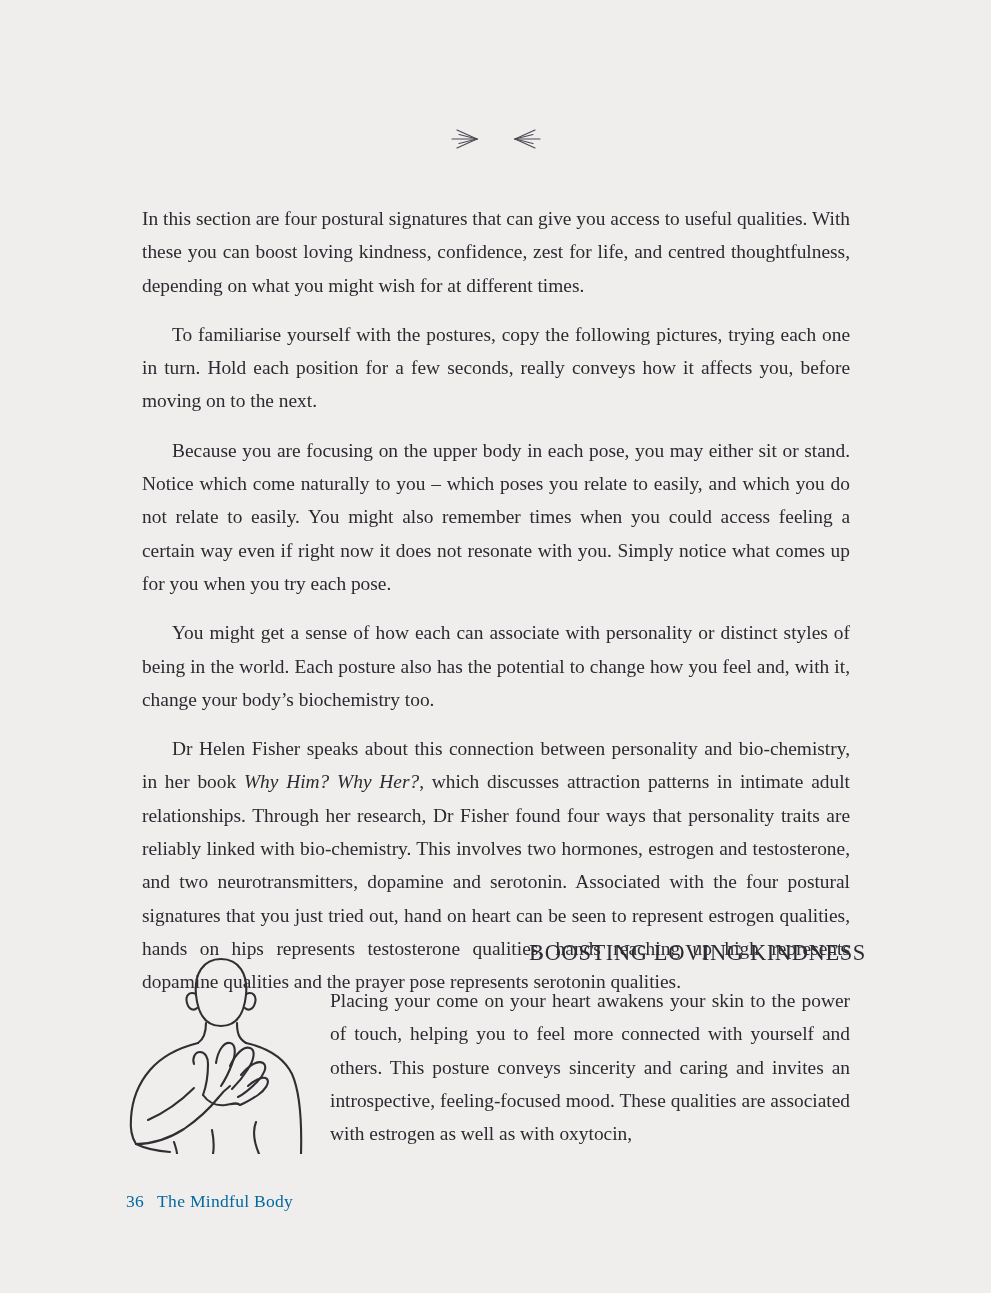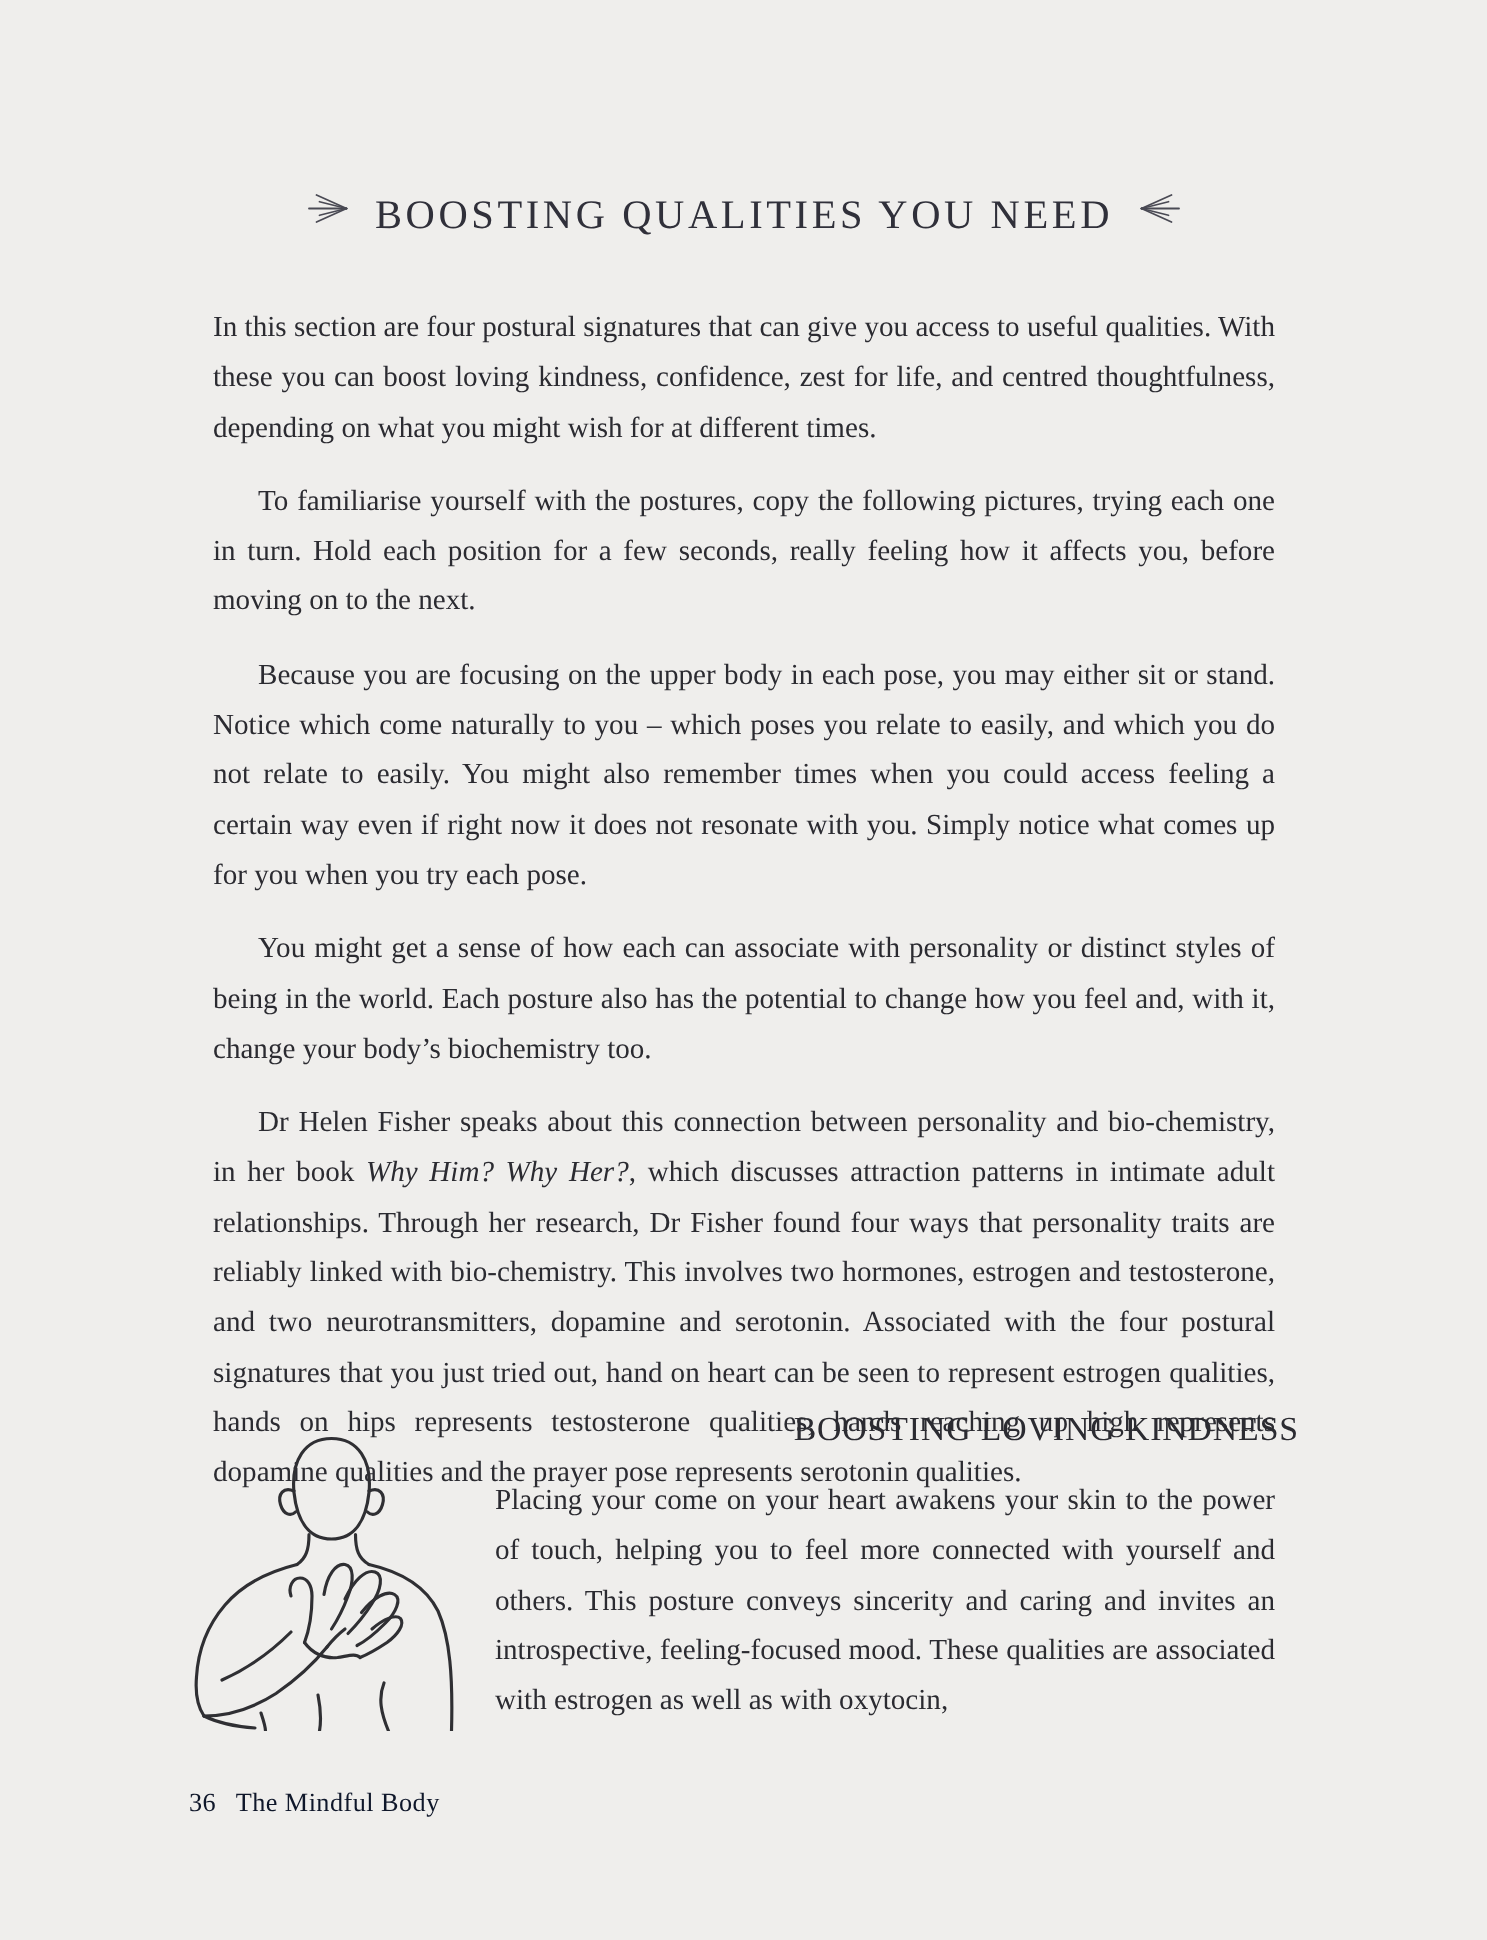--- a/index.html
+++ b/index.html
@@ -97,21 +97,21 @@
     line-height: 33.3px;
     text-align: justify;
   }
 
   
   .footer {
     position: absolute;
     left: 126px;
     top: 1191px;
     font-size: 17.5px;
-    color: #0f172a;
+    color: #0369a1;
     letter-spacing: 0.3px;
   }
   .footer .page-number { margin-right: 13px; }
   .footer .book-title { }
 </style>
 </head>
 <body>
 
 <div class="page">
 
@@ -119,36 +119,36 @@
     <span class="heading-ornament left">
       <svg width="30" height="22" viewBox="0 0 30 22" aria-hidden="true">
         <g stroke="#4a4a54" stroke-width="1.2" fill="none" stroke-linecap="round">
           <line x1="2" y1="11" x2="27" y2="11"></line>
           <line x1="27" y1="11" x2="7" y2="2"></line>
           <line x1="27" y1="11" x2="7" y2="20"></line>
           <line x1="27" y1="11" x2="9" y2="6.5"></line>
           <line x1="27" y1="11" x2="9" y2="15.5"></line>
         </g>
       </svg>
-    </span><span class="heading-text">BOOSTING QUALITIES YOU NEED</span><span class="heading-ornament right">
+    </span><span class="heading-ornament right">
       <svg width="30" height="22" viewBox="0 0 30 22" aria-hidden="true">
         <g stroke="#4a4a54" stroke-width="1.2" fill="none" stroke-linecap="round">
           <line x1="28" y1="11" x2="3" y2="11"></line>
           <line x1="3" y1="11" x2="23" y2="2"></line>
           <line x1="3" y1="11" x2="23" y2="20"></line>
           <line x1="3" y1="11" x2="21" y2="6.5"></line>
           <line x1="3" y1="11" x2="21" y2="15.5"></line>
         </g>
       </svg>
     </span>
   </div>
 
   <div class="body-col">
     <p class="para">In this section are four postural signatures that can give you access to useful qualities. With these you can boost loving kindness, confidence, zest for life, and centred thoughtfulness, depending on what you might wish for at different times.</p>
-    <p class="para indent">To familiarise yourself with the postures, copy the following pictures, trying each one in turn. Hold each position for a few seconds, really feeling how it affects you, before moving on to the next.</p>
+    <p class="para indent">To familiarise yourself with the postures, copy the following pictures, trying each one in turn. Hold each position for a few seconds, really conveys how it affects you, before moving on to the next.</p>
     <p class="para indent">Because you are focusing on the upper body in each pose, you may either sit or stand. Notice which come naturally to you – which poses you relate to easily, and which you do not relate to easily. You might also remember times when you could access feeling a certain way even if right now it does not resonate with you. Simply notice what comes up for you when you try each pose.</p>
     <p class="para indent">You might get a sense of how each can associate with personality or distinct styles of being in the world. Each posture also has the potential to change how you feel and, with it, change your body’s biochemistry too.</p>
     <p class="para indent"><span>Dr Helen Fisher speaks about this connection between personality and bio-chemistry, in her book </span><i>Why Him? Why Her?</i><span>, which discusses attraction patterns in intimate adult relationships. Through her research, Dr Fisher found four ways that personality traits are reliably linked with bio-chemistry. This involves two hormones, estrogen and testosterone, and two neurotransmitters, dopamine and serotonin. Associated with the four postural signatures that you just tried out, hand on heart can be seen to represent estrogen qualities, hands on hips represents testosterone qualities, hands reaching up high represents dopamine qualities and the prayer pose represents serotonin qualities.</span></p>
   </div>
 
   <div class="section-wrap">
 
     <div class="figure">
       <svg width="196" height="212" viewBox="0 0 196 212" aria-hidden="true">
         <g fill="none" stroke="#2f2f33" stroke-width="2.1" stroke-linecap="round" stroke-linejoin="round">

